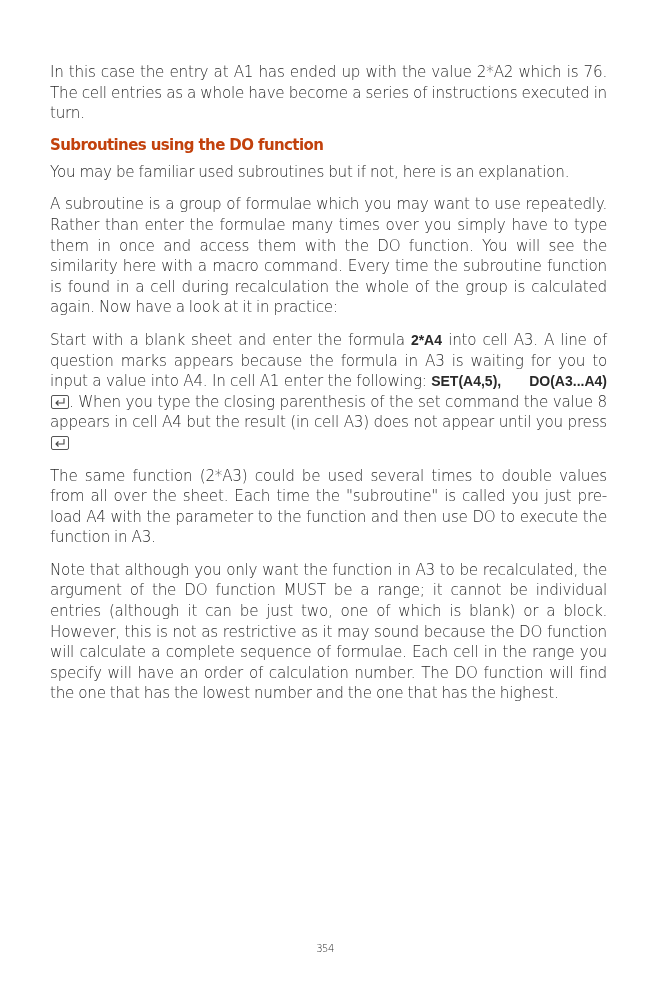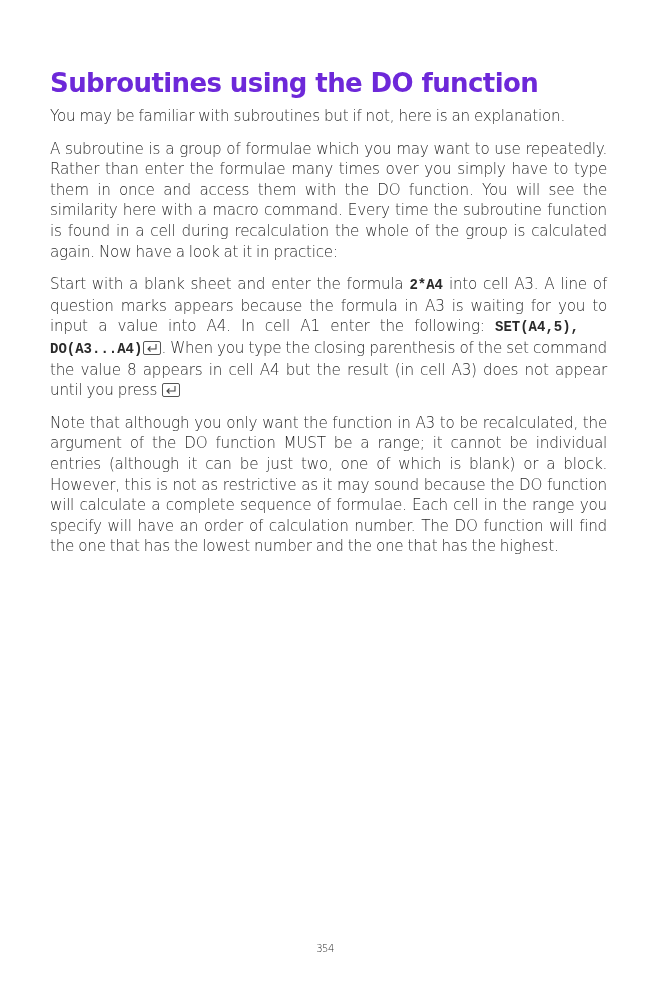--- a/index.html
+++ b/index.html
@@ -26,27 +26,27 @@
       font-size: 15.2px;
       line-height: 20.6px;
       text-align: justify;
       font-weight: 300;
       letter-spacing: -0.25px;
       word-spacing: -0.5px;
     }
     h2 {
       font-family: "DejaVu Sans", sans-serif;
       font-weight: bold;
-      font-size: 26px;
+      font-size: 15px;
       margin: 6px 0 8px 0;
       letter-spacing: -0.6px;
-      color: #6d28d9;
+      color: #c2410c;
     }
     .code {
-      font-family: Liberation Mono, monospace;
+      font-family: Liberation Sans, sans-serif;
       font-weight: bold;
       font-size: 14px;
       letter-spacing: 0;
     }
     .gap {
       display: inline-block;
       width: 28px;
     }
     .key {
       display: inline-block;
@@ -73,28 +73,30 @@
       font-size: 10px;
       font-weight: 300;
       color: #2a2a2a;
       letter-spacing: -0.5px;
     }
   </style>
 </head>
 <body>
 
 <div class="page">
+  <p>In this case the entry at A1 has ended up with the value 2*A2 which is 76. The cell entries as a whole have become a series of instructions executed in turn.</p>
 
   <h2>Subroutines using the DO function</h2>
 
-  <p>You may be familiar with subroutines but if not, here is an explanation.</p>
+  <p>You may be familiar used subroutines but if not, here is an explanation.</p>
   <p>A subroutine is a group of formulae which you may want to use repeatedly. Rather than enter the formulae many times over you simply have to type them in once and access them with the DO function. You will see the similarity here with a macro command. Every time the subroutine function is found in a cell during recalculation the whole of the group is calculated again. Now have a look at it in practice:</p>
 
   <p><span>Start with a blank sheet and enter the formula </span><span class="code">2*A4</span><span> into cell A3. A line of question marks appears because the formula in A3 is waiting for you to input a value into A4. In cell A1 enter the following: </span><span class="code">SET(A4,5),</span><span class="gap"></span><span class="code">DO(A3...A4)</span><span class="key"><svg width="12" height="10" viewBox="0 0 12 10">
           <path d="M10 1 V6 H2 M4.5 3.5 L2 6 L4.5 8.5" fill="none" stroke="#444" stroke-width="1.1"></path>
         </svg></span><span>. When you type the closing parenthesis of the set command the value 8 appears in cell A4 but the result (in cell A3) does not appear until you press </span><span class="key"><svg width="12" height="10" viewBox="0 0 12 10">
           <path d="M10 1 V6 H2 M4.5 3.5 L2 6 L4.5 8.5" fill="none" stroke="#444" stroke-width="1.1"></path>
         </svg></span></p>
 
+  <p>The same function (2*A3) could be used several times to double values from all over the sheet. Each time the "subroutine" is called you just pre-load A4 with the parameter to the function and then use DO to execute the function in A3.</p>
   <p>Note that although you only want the function in A3 to be recalculated, the argument of the DO function MUST be a range; it cannot be individual entries (although it can be just two, one of which is blank) or a block. However, this is not as restrictive as it may sound because the DO function will calculate a complete sequence of formulae. Each cell in the range you specify will have an order of calculation number. The DO function will find the one that has the lowest number and the one that has the highest.</p>
 </div>
 
 <div class="page-number">354</div>
 
 </body></html>

